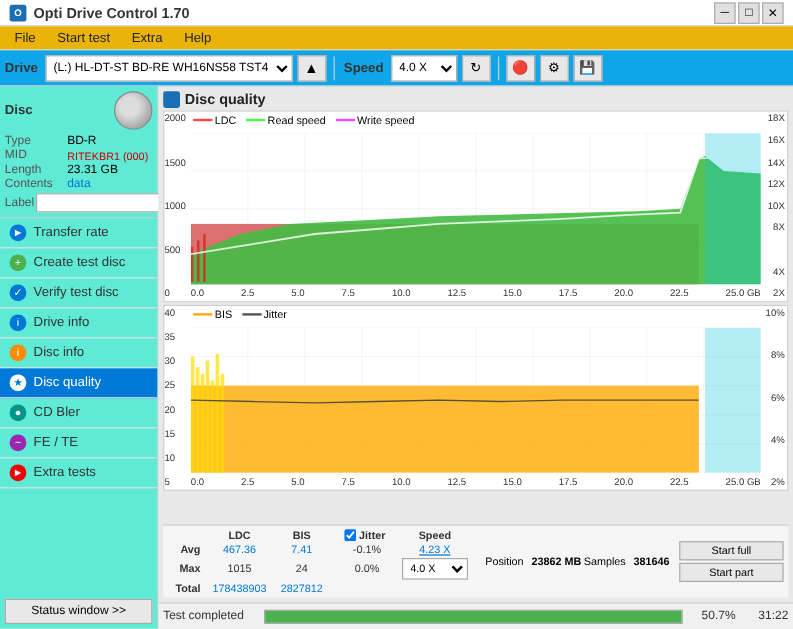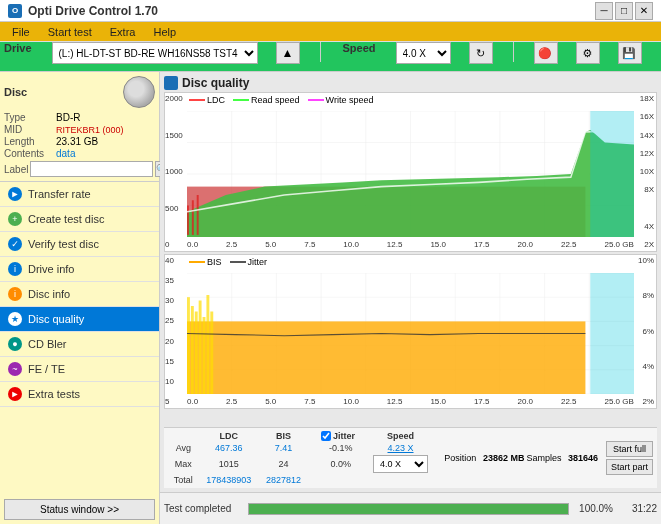--- a/index.html
+++ b/index.html
@@ -10,34 +10,34 @@
     .titlebar-left { display: flex; align-items: center; gap: 6px; font-size: 12px; font-weight: 600; color: #333; }
     .titlebar-icon { width: 14px; height: 14px; background: #1a6eb5; border-radius: 2px; display: flex; align-items: center; justify-content: center; color: white; font-size: 8px; }
     .titlebar-controls { display: flex; gap: 2px; }
     .titlebar-btn { width: 18px; height: 18px; border: 1px solid #aaa; background: #e0e0e0; font-size: 10px; display: flex; align-items: center; justify-content: center; cursor: pointer; }
 
     
     .menubar { background: #eab308; height: 20px; display: flex; align-items: center; padding: 0 4px; border-bottom: 1px solid #ddd; gap: 2px; }
     .menu-item { padding: 2px 8px; font-size: 11px; cursor: pointer; color: #222; }
 
     
-    .toolbar { background: #22c55e; height: 30px; display: flex; padding: 0 4px; border-bottom: 1px solid #ccc; gap: 18px; }
+    .toolbar { background: #0ea5e9; height: 30px; display: flex; align-items: center; padding: 0 4px; border-bottom: 1px solid #ccc; gap: 4px; }
     .toolbar-label { font-size: 11px; font-weight: 600; color: #333; margin-right: 2px; }
     .drive-select { height: 22px; font-size: 10px; border: 1px solid #aaa; background: white; padding: 0 2px; min-width: 200px; }
     .toolbar-sep { width: 1px; height: 20px; background: #ccc; margin: 0 2px; }
     .toolbar-btn { width: 24px; height: 22px; border: 1px solid #aaa; background: #e8e8e8; display: flex; align-items: center; justify-content: center; cursor: pointer; font-size: 12px; }
     .speed-label { font-size: 11px; font-weight: 600; color: #333; margin: 0 2px; }
     .speed-select { height: 22px; font-size: 10px; border: 1px solid #aaa; background: white; padding: 0 2px; width: 55px; }
     .toolbar-icon-btn { width: 24px; height: 22px; border: 1px solid #aaa; background: #e8e8e8; display: flex; align-items: center; justify-content: center; cursor: pointer; }
 
     
     .main { display: flex; height: calc(524px - 22px - 20px - 30px); }
 
     
-    .sidebar { width: 160px; background: #fef9c3; border-right: 1px solid #ccc; display: flex; flex-direction: column; }
+    .sidebar { width: 132px; background: #5eead4; border-right: 1px solid #ccc; display: flex; flex-direction: column; }
     .disc-panel { padding: 4px; border-bottom: 1px solid #ccc; }
     .disc-header { display: flex; align-items: center; justify-content: space-between; margin-bottom: 4px; }
     .disc-title { font-size: 11px; font-weight: 700; color: #333; }
     .disc-row { display: flex; align-items: center; margin: 1px 0; }
     .disc-row-label { width: 52px; font-size: 10px; color: #555; }
     .disc-row-value { font-size: 10px; color: #000; }
     .disc-row-value.blue { color: #0078d7; }
     .disc-row-value.red { color: #c00; }
     .label-input-row { display: flex; align-items: center; gap: 2px; margin-top: 2px; }
     .label-input { height: 16px; font-size: 9px; border: 1px solid #aaa; flex: 1; padding: 0 2px; }
@@ -93,28 +93,28 @@
     
     .chart-svg { position: absolute; left: 22px; top: 18px; right: 22px; bottom: 14px; }
 
     
     .stats-row { display: flex; align-items: center; padding: 2px 4px; gap: 4px; background: #f5f5f5; border-top: 1px solid #ccc; }
     .stats-table { flex: 1; }
     .stats-table table { font-size: 9px; border-collapse: collapse; width: 100%; }
     .stats-table th { font-weight: 600; text-align: center; padding: 1px 4px; color: #333; }
     .stats-table td { text-align: center; padding: 1px 4px; color: #333; }
     .stats-table td.blue { color: #0078d7; }
-    .stats-table td.label { text-align: center; font-weight: 400; }
+    .stats-table td.label { text-align: right; font-weight: 700; }
 
     .right-buttons { display: flex; flex-direction: column; gap: 2px; margin-left: 4px; }
-    .action-btn { padding: 2px 4px; border: 1px solid #aaa; background: #e8e8e8; font-size: 9px; cursor: pointer; white-space: nowrap; }
+    .action-btn { padding: 2px 24px; border: 1px solid #aaa; background: #e8e8e8; font-size: 9px; cursor: pointer; white-space: nowrap; }
     .speed-dropdown { height: 18px; font-size: 9px; border: 1px solid #aaa; background: white; padding: 0 2px; width: 55px; }
 
     
-    .progress-bar-section { display: flex; align-items: center; padding: 2px 4px; gap: 4px; background: #f0f0f0; border-top: 1px solid #ccc; height: 32px; }
+    .progress-bar-section { display: flex; align-items: center; padding: 2px 4px; gap: 4px; background: #f0f0f0; border-top: 1px solid #ccc; height: 22px; }
     .progress-label { font-size: 10px; color: #333; width: 80px; }
     .progress-track { flex: 1; height: 12px; background: #d0d0d0; border: 1px solid #aaa; position: relative; }
     .progress-fill { height: 100%; background: #4caf50; }
     .progress-pct { font-size: 10px; color: #333; width: 40px; text-align: right; }
     .progress-time { font-size: 10px; color: #333; width: 40px; text-align: right; }
   </style>
 </head>
 <body>
 
 <div class="titlebar">
@@ -468,18 +468,18 @@
           <button class="action-btn">Start part</button>
         </div>
       </div>
     </div>
 
     <div class="progress-bar-section">
       <span class="progress-label">Test completed</span>
       <div class="progress-track">
         <div class="progress-fill" style="width:100%;"></div>
       </div>
-      <span class="progress-pct">100.0%</span>
+      <span class="progress-pct">50.7%</span>
       <span class="progress-time">31:22</span>
     </div>
   </div>
 
 </div>
 
 </body></html>

